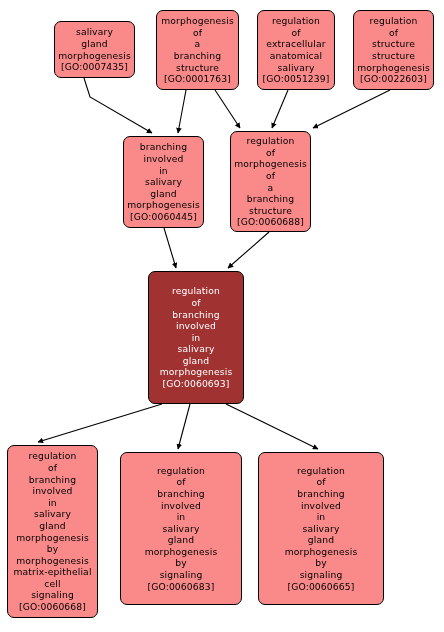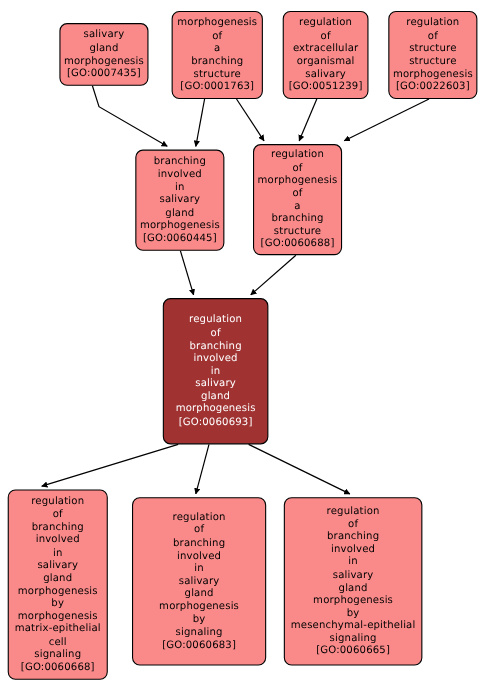--- a/index.html
+++ b/index.html
@@ -69,21 +69,21 @@
         <span class="word">of</span>
         <span class="word">a</span>
         <span class="word">branching</span>
         <span class="word">structure</span>
         <span class="goid">[GO:0001763]</span>
       </div>
       <div class="node" title="regulation of multicellular organismal process [GO:0051239]" style="left: 257px; top: 10px; width: 78px; height: 80px;">
         <span class="word">regulation</span>
         <span class="word">of</span>
         <span class="word">extracellular</span>
-        <span class="word">organismal</span>
+        <span class="word">anatomical</span>
         <span class="word">salivary</span>
         <span class="goid">[GO:0051239]</span>
       </div>
       <div class="node" title="regulation of anatomical structure morphogenesis [GO:0022603]" style="left: 353px; top: 10px; width: 81px; height: 80px;">
         <span class="word">regulation</span>
         <span class="word">of</span>
         <span class="word">structure</span>
         <span class="word">structure</span>
         <span class="word">morphogenesis</span>
         <span class="goid">[GO:0022603]</span>
@@ -150,18 +150,17 @@
       <div class="node" title="regulation of branching involved in salivary gland morphogenesis by mesenchymal-epithelial signaling [GO:0060665]" style="left: 258px; top: 452px; width: 126px; height: 153px;">
         <span class="word">regulation</span>
         <span class="word">of</span>
         <span class="word">branching</span>
         <span class="word">involved</span>
         <span class="word">in</span>
         <span class="word">salivary</span>
         <span class="word">gland</span>
         <span class="word">morphogenesis</span>
         <span class="word">by</span>
-        <span class="word">mesenchymal-epithelial</span>
         <span class="word">signaling</span>
         <span class="goid">[GO:0060665]</span>
       </div>
     </div>
 </div>
 
 </body></html>

